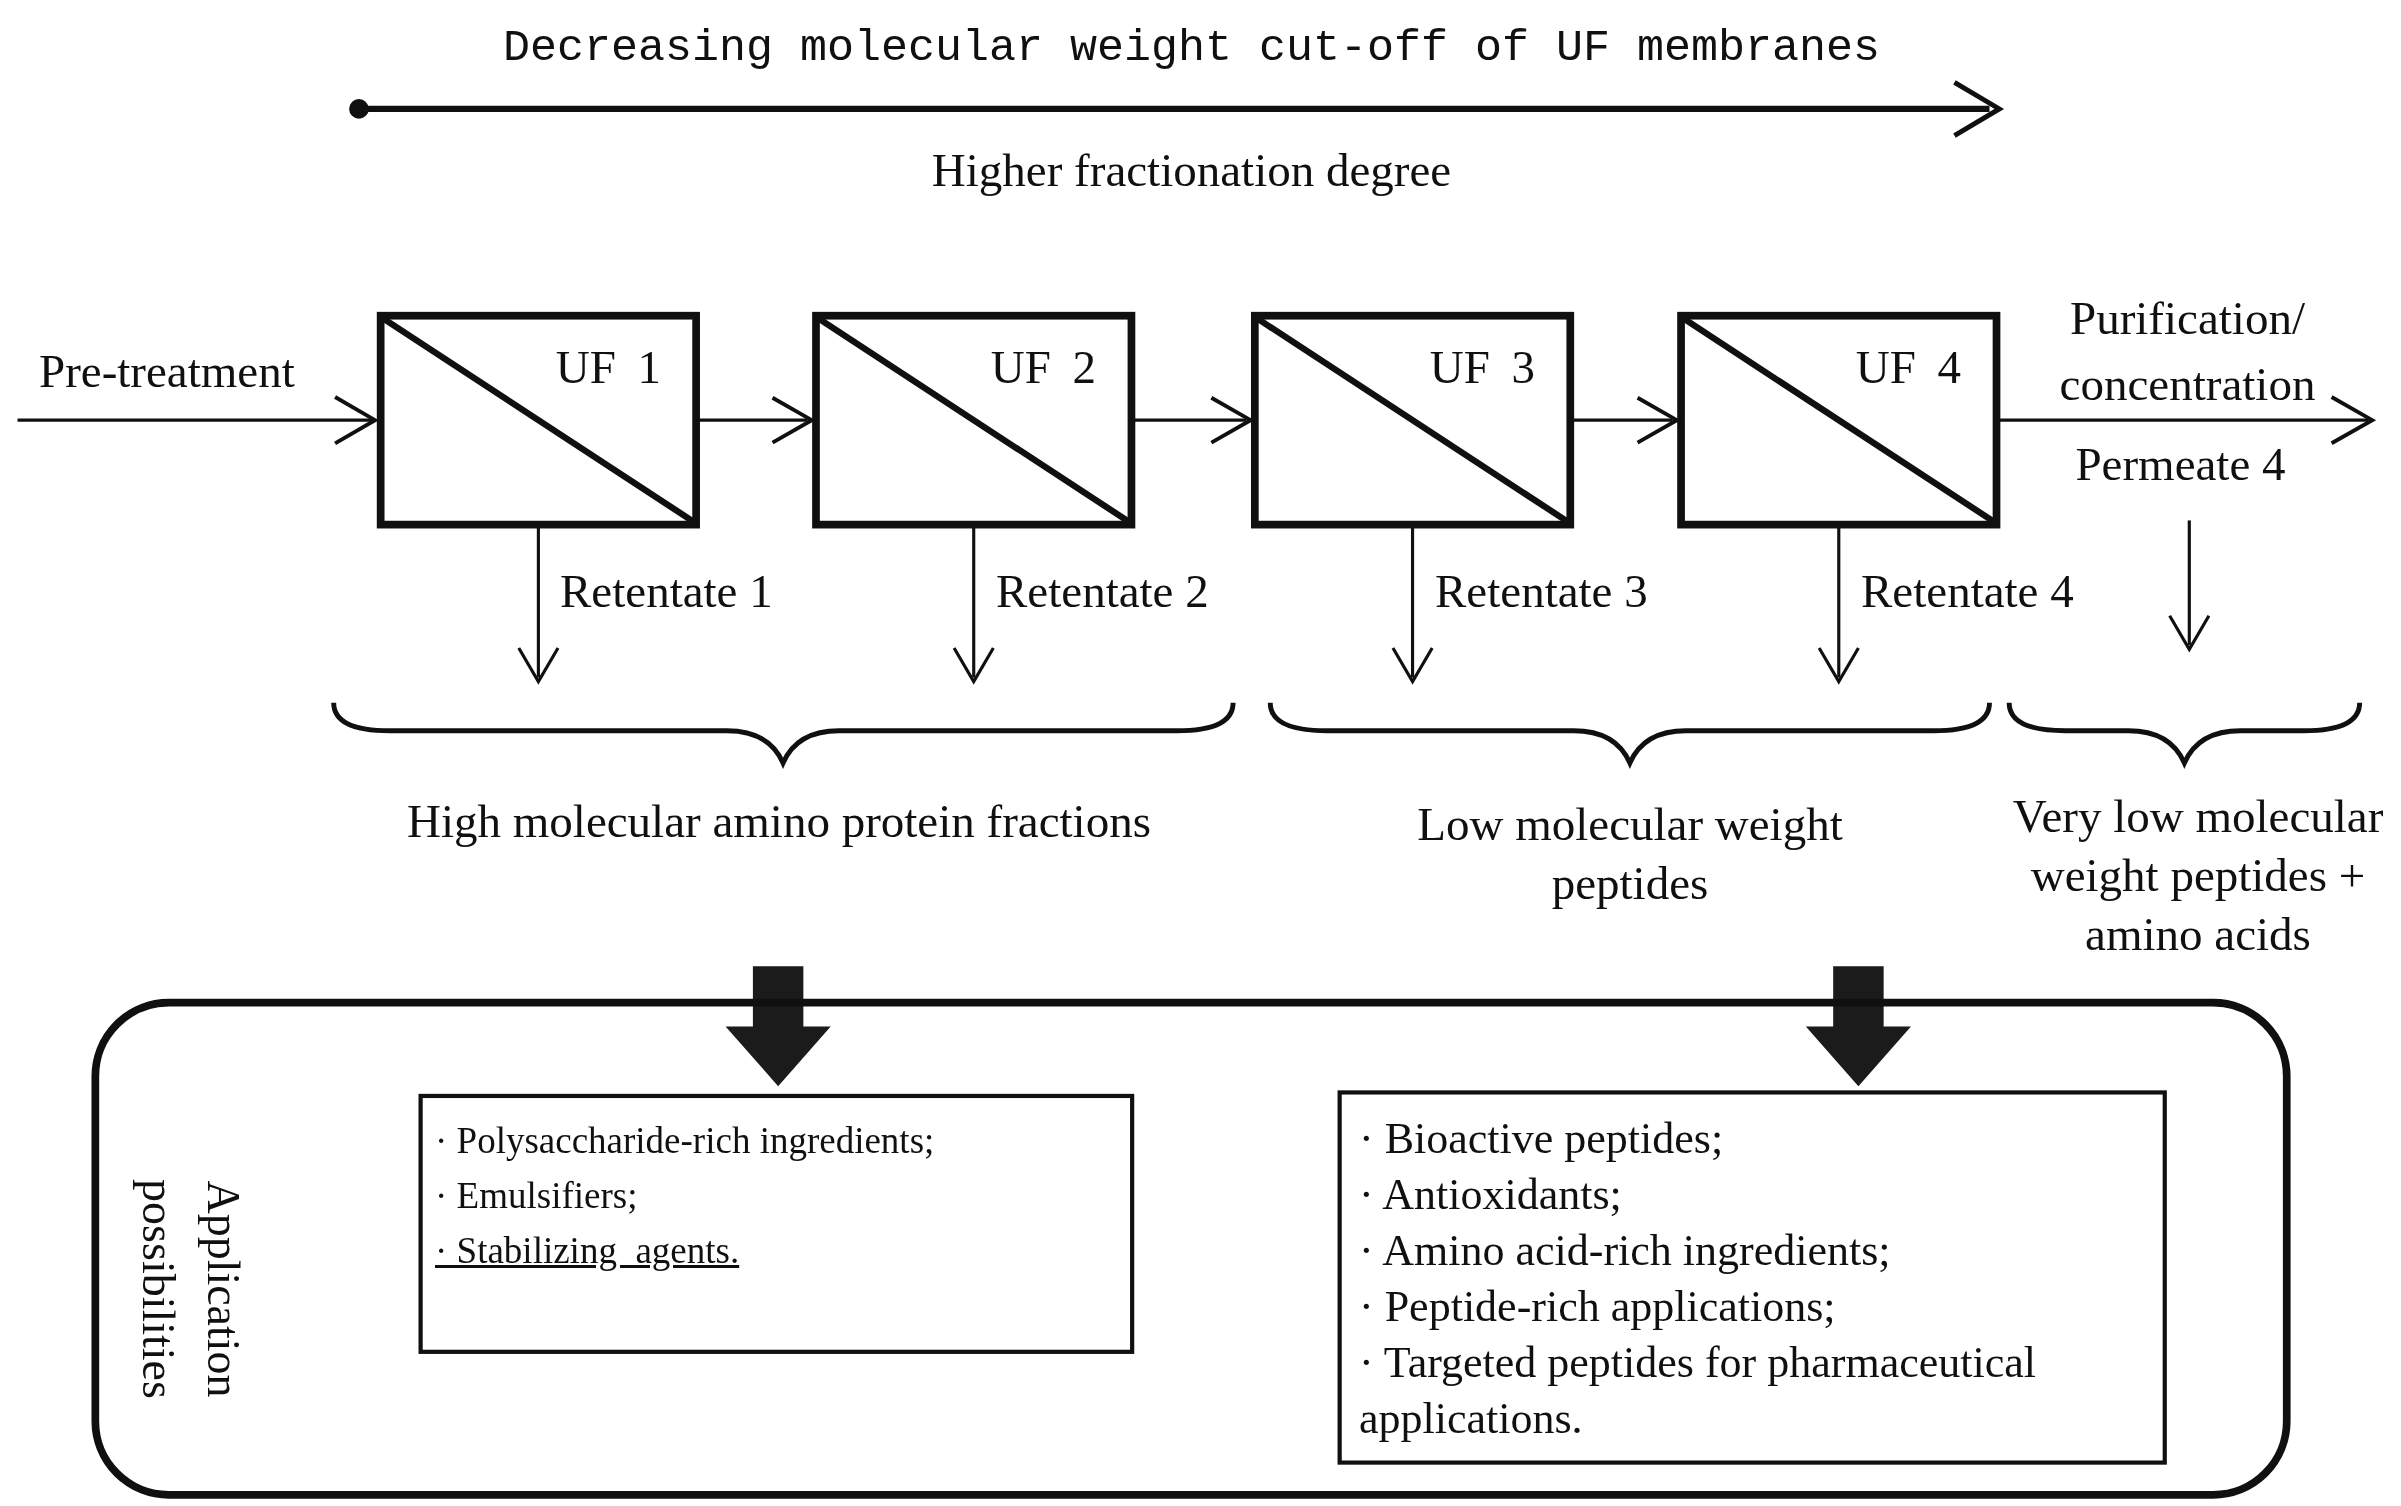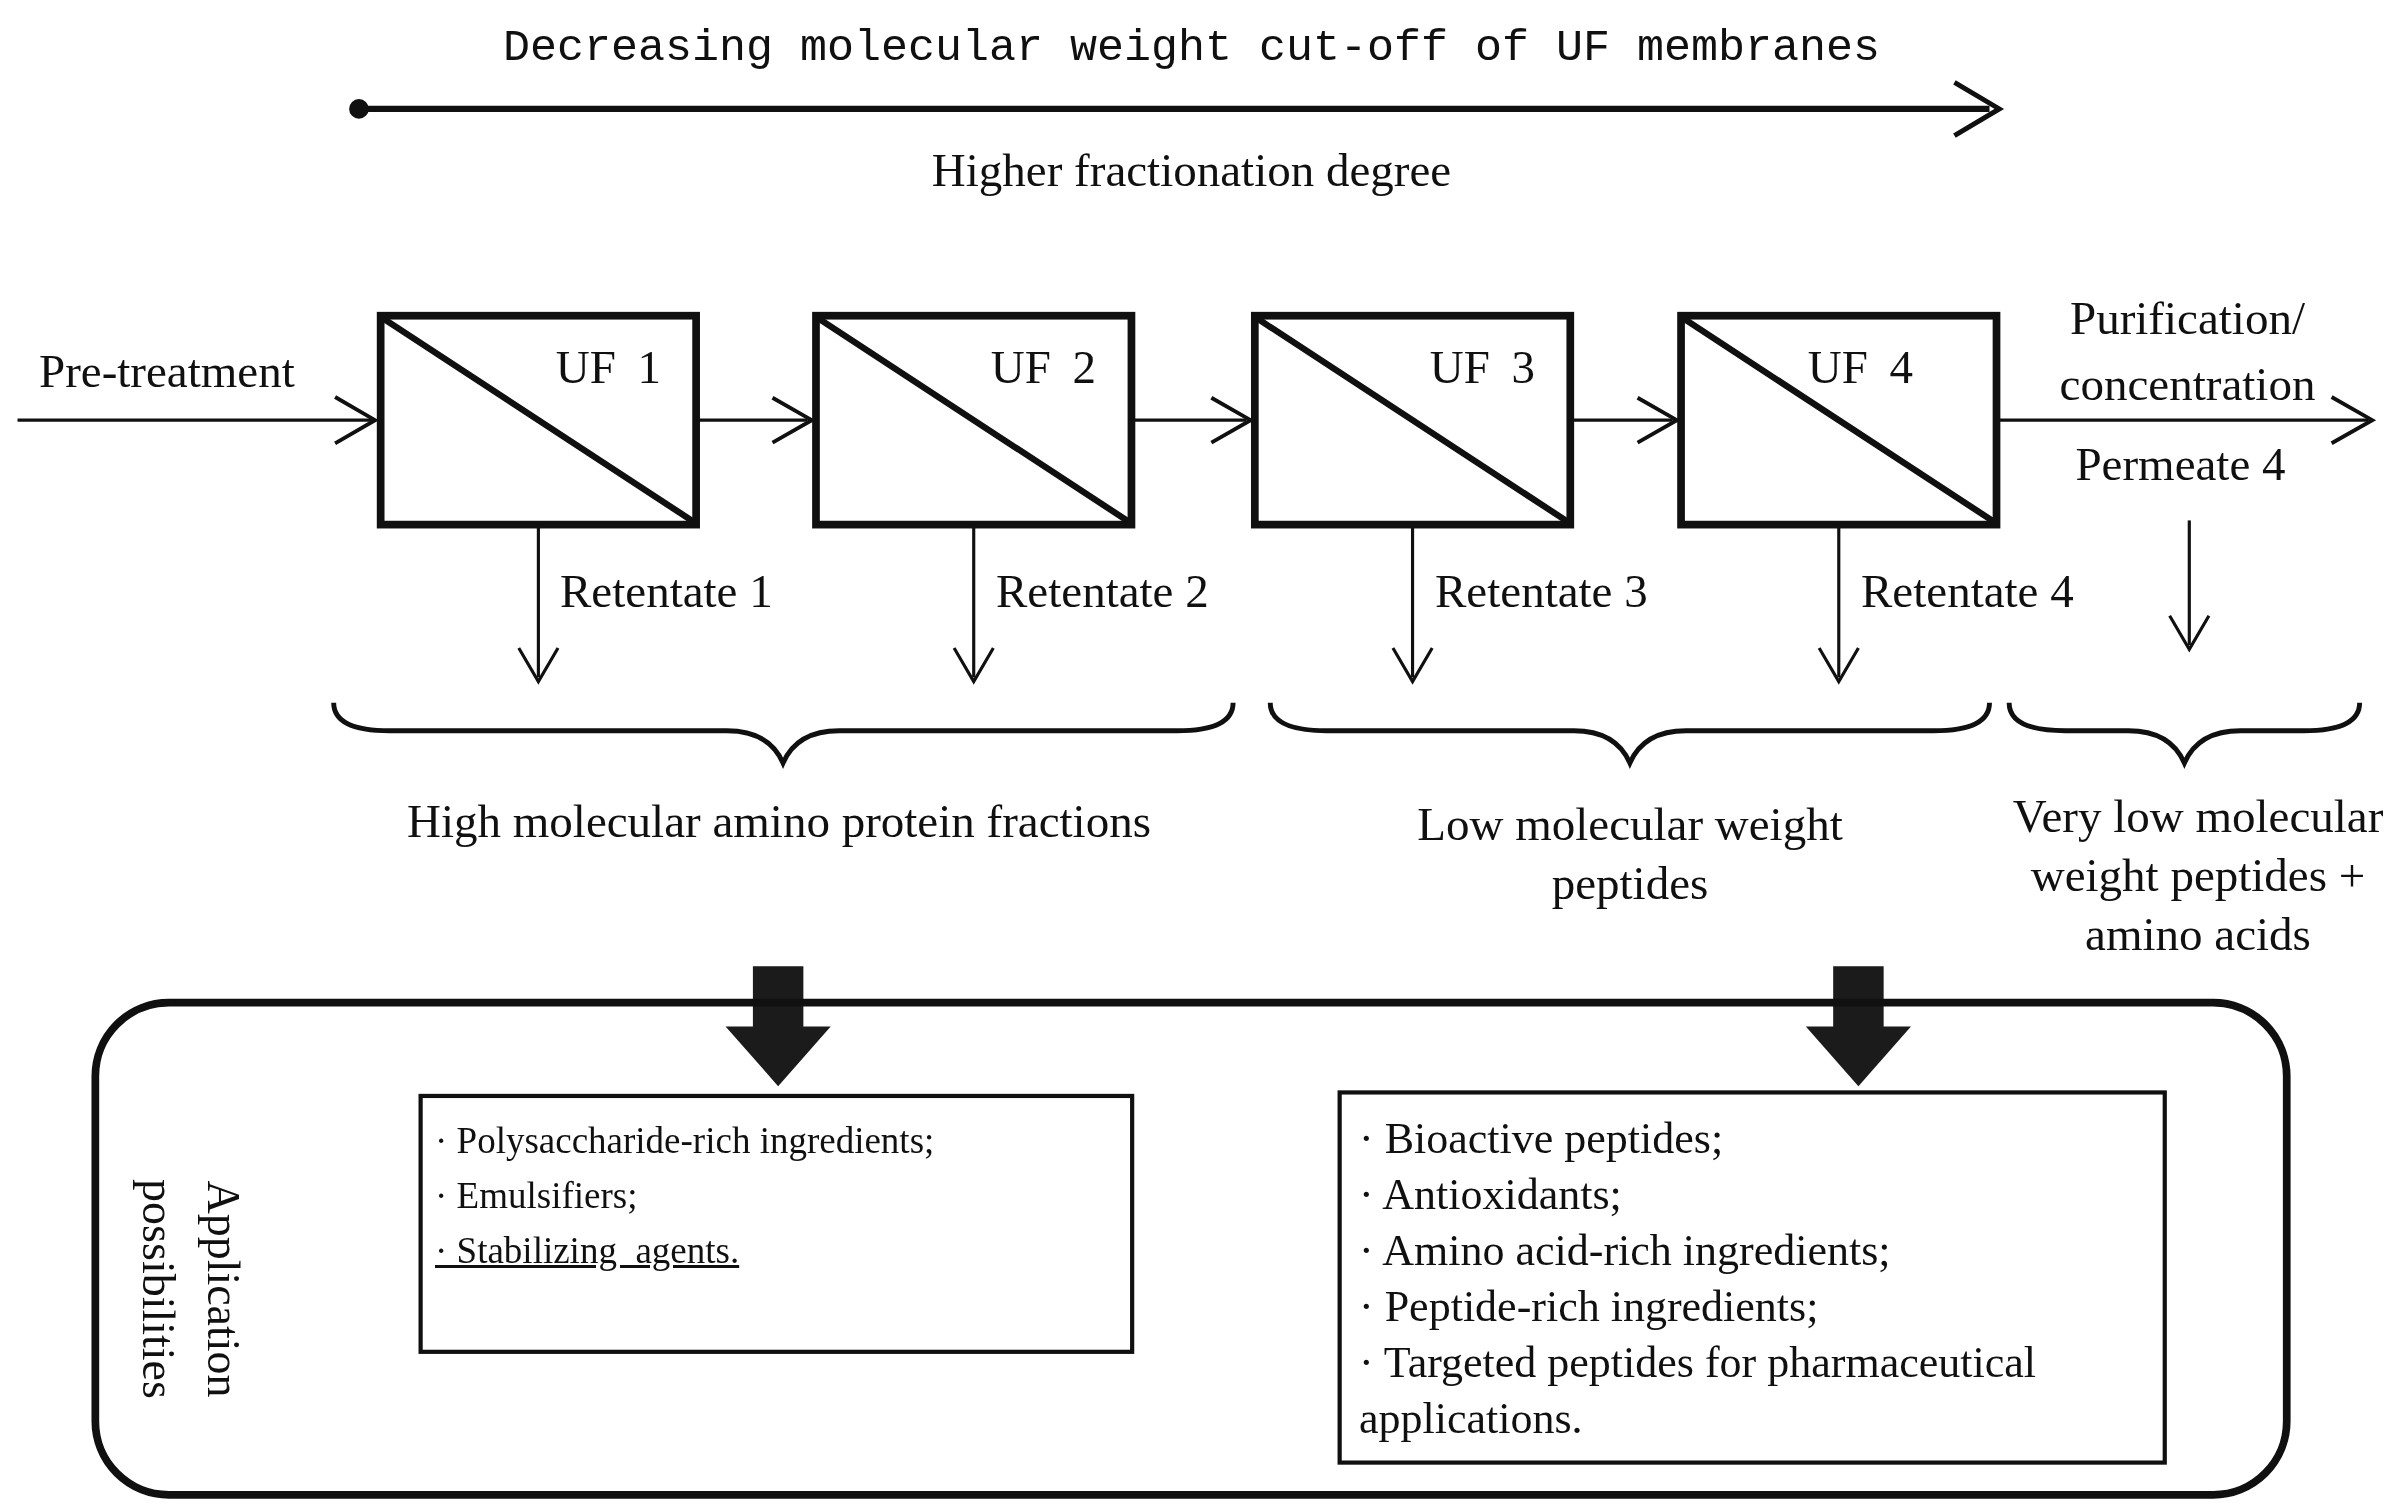--- a/index.html
+++ b/index.html
@@ -111,21 +111,21 @@
 
   <div class="t ctr" style="left:301px;top:24px;width:1781px;font-size:45px;font-family:Liberation Mono, monospace;">Decreasing molecular weight cut-off of UF membranes</div>
 
   <div class="t ctr" style="left:301px;top:144px;width:1781px;">Higher fractionation degree</div>
 
   <div class="t" style="left:39px;top:345px;">Pre-treatment</div>
 
   <div class="t uf" style="left:395px;top:341px;">UF 1</div>
   <div class="t uf" style="left:830px;top:341px;">UF 2</div>
   <div class="t uf" style="left:1269px;top:341px;">UF 3</div>
-  <div class="t uf" style="left:1647px;top:341px;">UF 4</div>
+  <div class="t uf" style="left:1695px;top:341px;">UF 4</div>
 
   <div class="t ctr pre" style="left:1977px;top:286px;width:421px;line-height:1.4;">Purification/
 concentration</div>
 
   <div class="t ctr" style="left:1977px;top:438px;width:407px;">Permeate 4</div>
 
   <div class="t" style="left:560px;top:565px;">Retentate 1</div>
   <div class="t" style="left:996px;top:565px;">Retentate 2</div>
   <div class="t" style="left:1435px;top:565px;">Retentate 3</div>
   <div class="t" style="left:1861px;top:565px;">Retentate 4</div>
@@ -143,19 +143,19 @@
   <div style="position:absolute;left:435px;top:1113px;">
     <div class="t li" style="position:static;">· Polysaccharide-rich ingredients;</div>
     <div class="t li" style="position:static;">· Emulsifiers;</div>
     <div class="t li" style="position:static;text-decoration:underline;">· Stabilizing  agents.</div>
   </div>
 
   <div style="position:absolute;left:1359px;top:1111px;">
     <div class="t li2" style="position:static;">· Bioactive peptides;</div>
     <div class="t li2" style="position:static;">· Antioxidants;</div>
     <div class="t li2" style="position:static;">· Amino acid-rich ingredients;</div>
-    <div class="t li2" style="position:static;">· Peptide-rich ingredients;</div>
+    <div class="t li2" style="position:static;">· Peptide-rich applications;</div>
     <div class="t li2" style="position:static;">· Targeted peptides for pharmaceutical</div>
     <div class="t li2" style="position:static;">applications.</div>
   </div>
 
 </div>
 
 
 </body></html>

